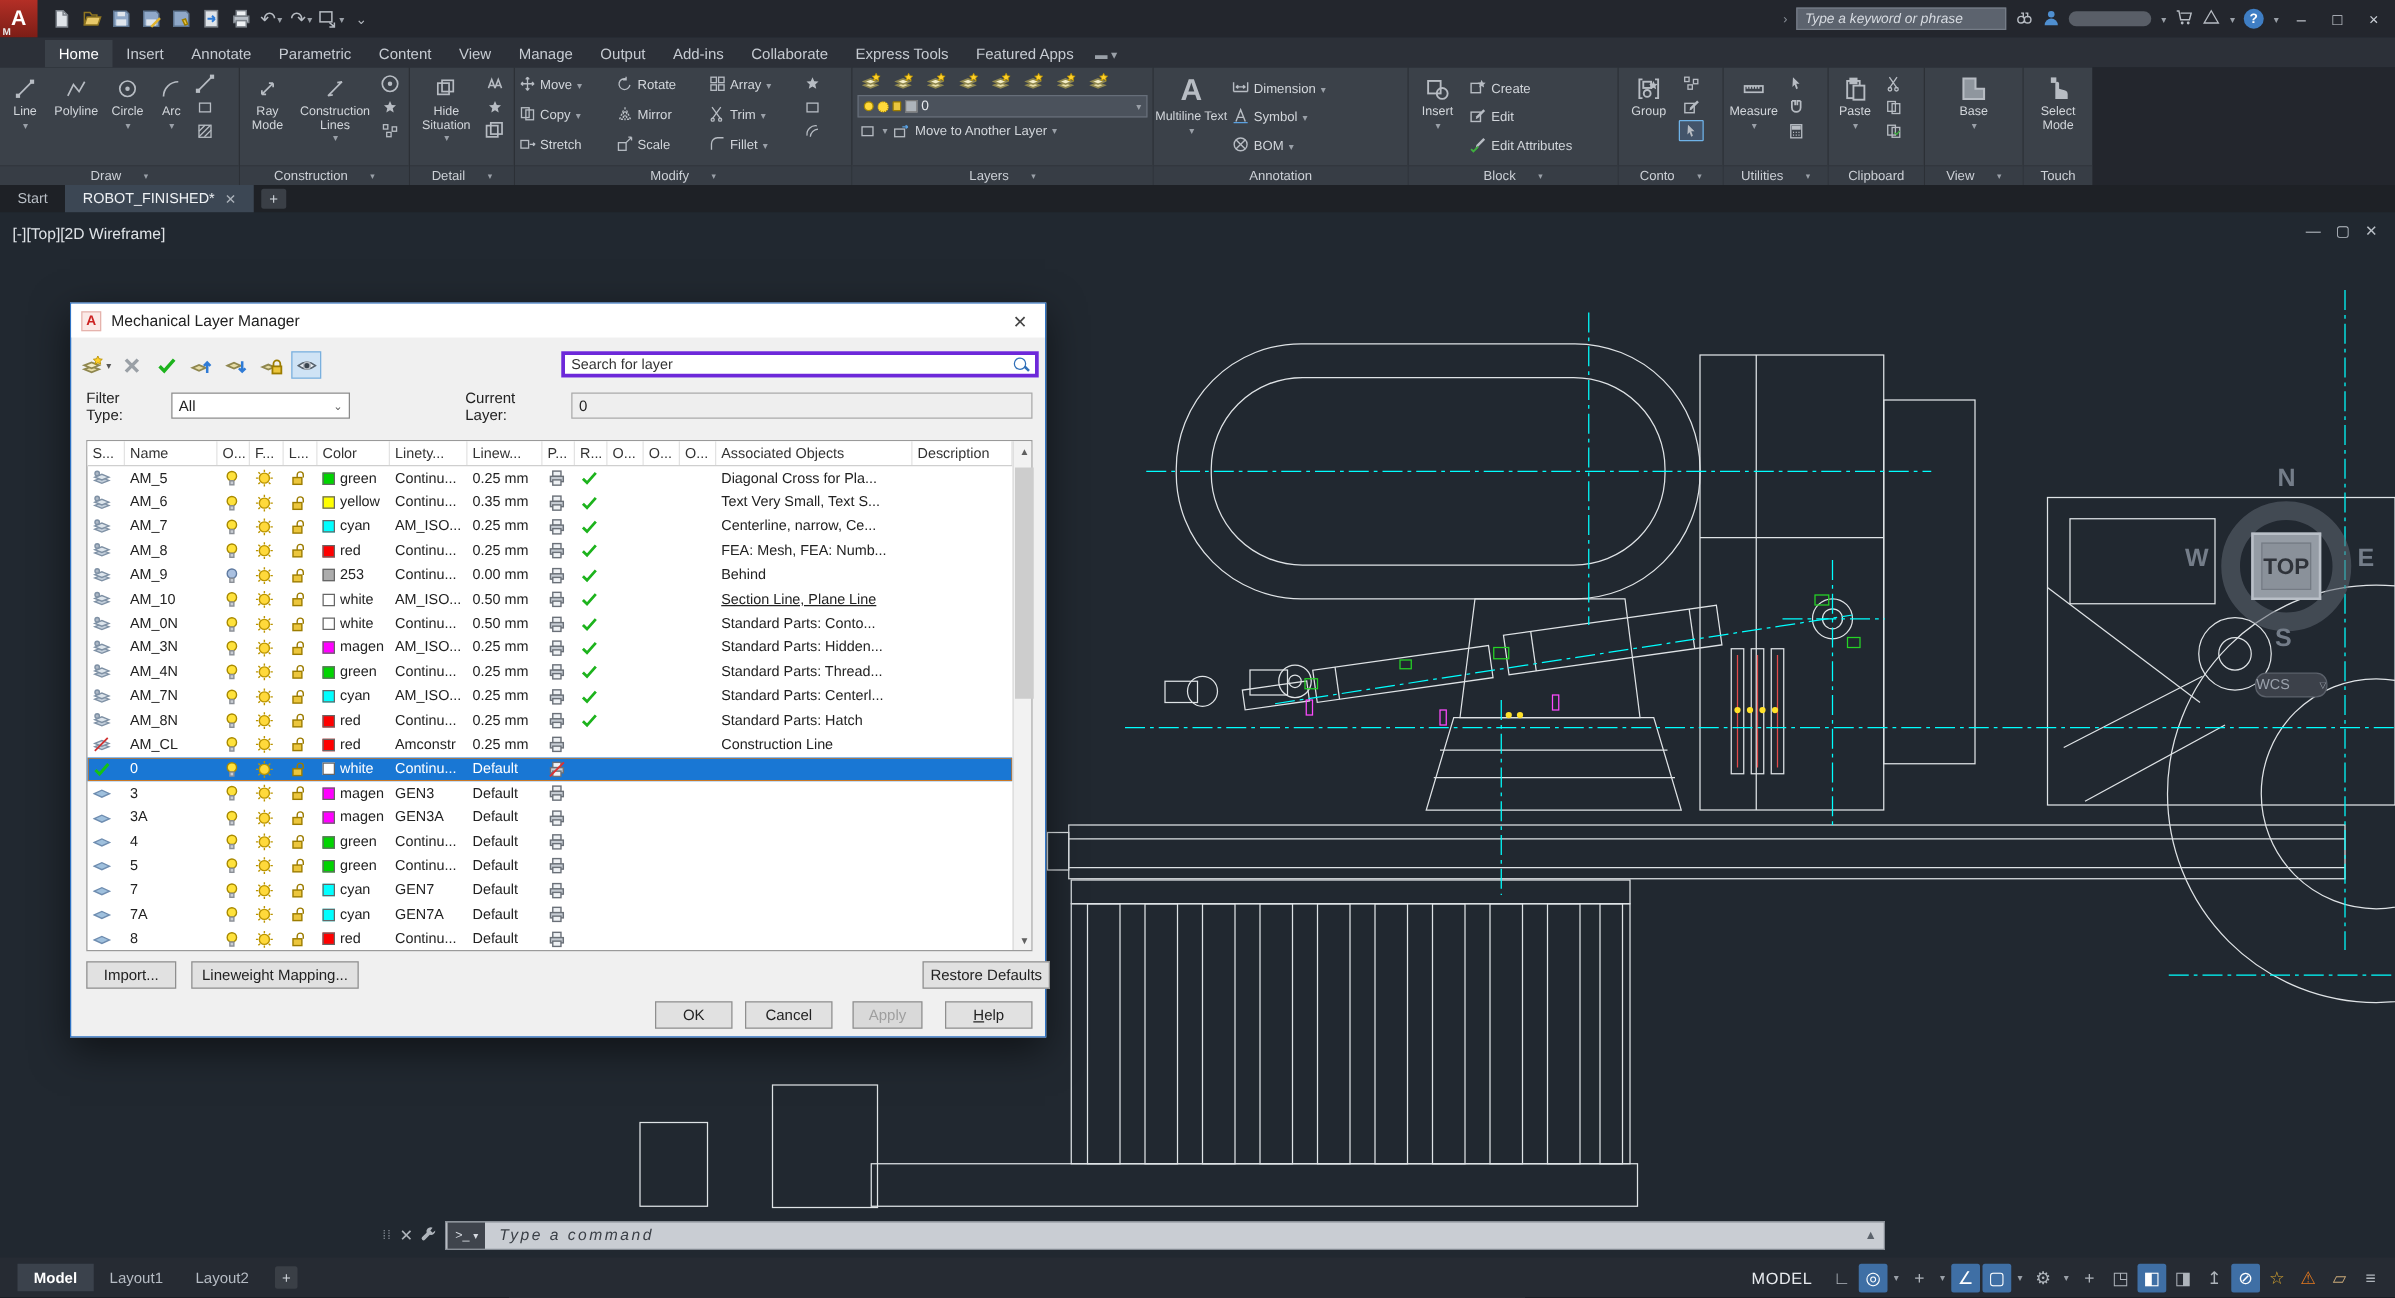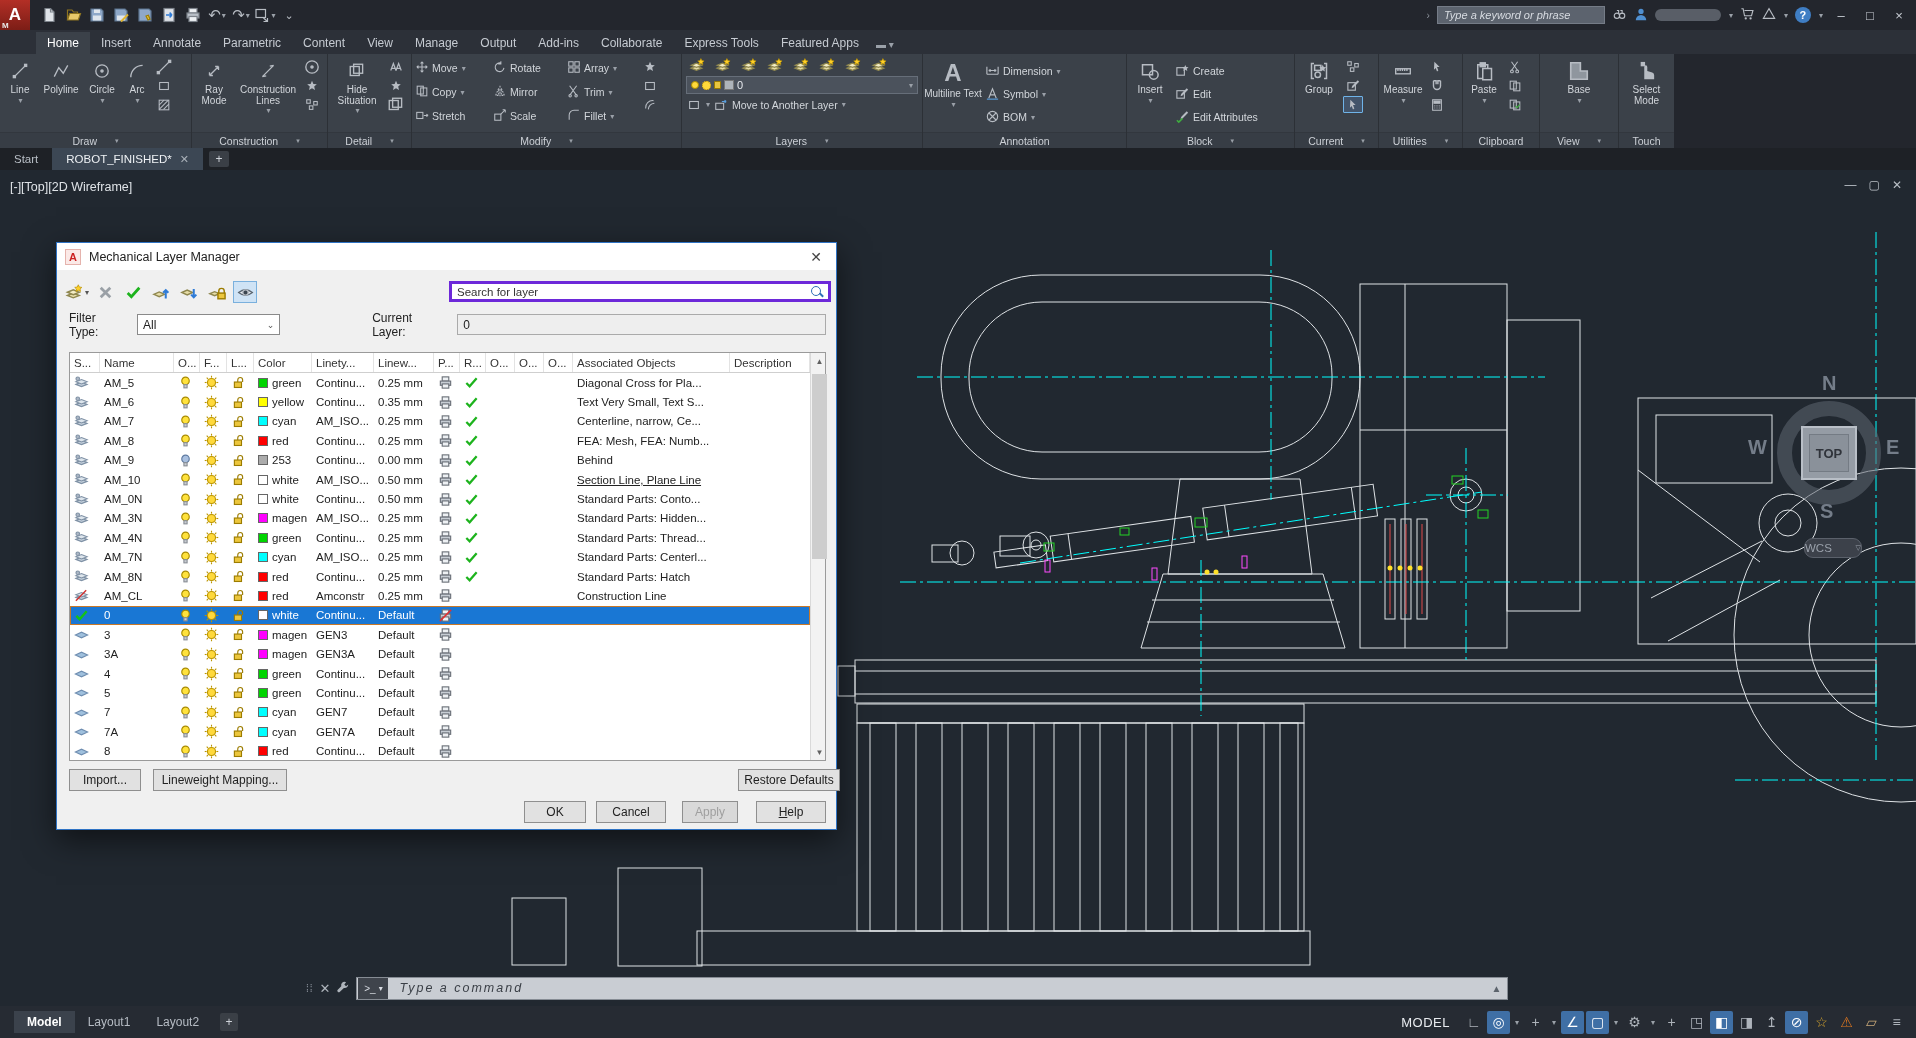--- a/index.html
+++ b/index.html
@@ -65,21 +65,21 @@
   
   .canvas{position:absolute;left:0;top:170px;width:1916px;height:836px;background:#212830}
   .vplabel{position:absolute;left:10px;top:10px;color:#dfe3e7;font-size:12.5px}
   .vwinctl{position:absolute;right:14px;top:8px;color:#b9bfc6;font-size:12px;display:flex;gap:12px}
   .vcube-ring{position:absolute;left:1777px;top:231px;width:104px;height:104px;border-radius:50%;
     border:15px solid rgba(94,102,113,.55)}
   .vcdir{position:absolute;color:#747d89;font-weight:bold;font-size:20px}
   .vcface{position:absolute;left:1801px;top:256px;width:56px;height:54px;background:#959ca5;
     border:2px solid #b9bfc7;display:flex;align-items:center;justify-content:center}
   .vcface .inner{width:40px;height:38px;background:#8a919a;border:1px solid #747b84;display:flex;
-    align-items:center;justify-content:center;color:#2f333a;font-weight:bold;font-size:13px}
+    align-items:center;justify-content:center;color:#2f333a;font-weight:bold;font-size:18px}
   .wcs{position:absolute;left:1804px;top:368px;width:58px;height:20px;background:#3c414a;border:1px solid #5b616b;
     border-radius:9px;color:#9aa1ab;font-size:11.5px;display:flex;align-items:center;justify-content:space-between;gap:4px}
   .wcs .caret{font-size:7px;color:#9aa1ab}
 
   
   .cmd{position:absolute;left:306px;top:806px;height:24px;display:flex;align-items:center;gap:6px}
   .cmd .grip{color:#8b929b;font-size:10px;letter-spacing:1px}
   .cmd .tool{color:#aeb4bb;font-size:13px}
   .cmdbar{width:1152px;height:23px;background:#c9cdd3;border:1px solid #868c94;display:flex;align-items:center}
   .cmdchip{width:30px;height:21px;background:#3f444c;color:#d8dce2;font-size:10px;display:flex;
@@ -711,21 +711,21 @@
               </svg>
             </span>
           <span class="mini sel">
               <svg width="14" height="14" viewBox="0 0 16 16" fill="none" stroke="#b7bcc3" stroke-width="1.2">
                 <path d="M5,2 L11,8 H8 L9.5,12 8,13 6.5,9 4.5,11 Z" fill="#b7bcc3" stroke="none"></path>
               </svg>
             </span>
         </div>
       </div>
       <div class="pfoot">
-        <span>Current</span>
+        <span>Conto</span>
           <span class="caret">▾</span>
         </div>
     </div>
 
     <div class="panel" style="width:84px">
       <div class="pbody">
         <div class="bigbtn" style="width:46px">
           <span class="bic">
               <svg width="22" height="18" viewBox="0 0 16 16" fill="none" stroke="#b7bcc3" stroke-width="1.2">
                 <rect x="1.5" y="6" width="13" height="4.5"></rect>

